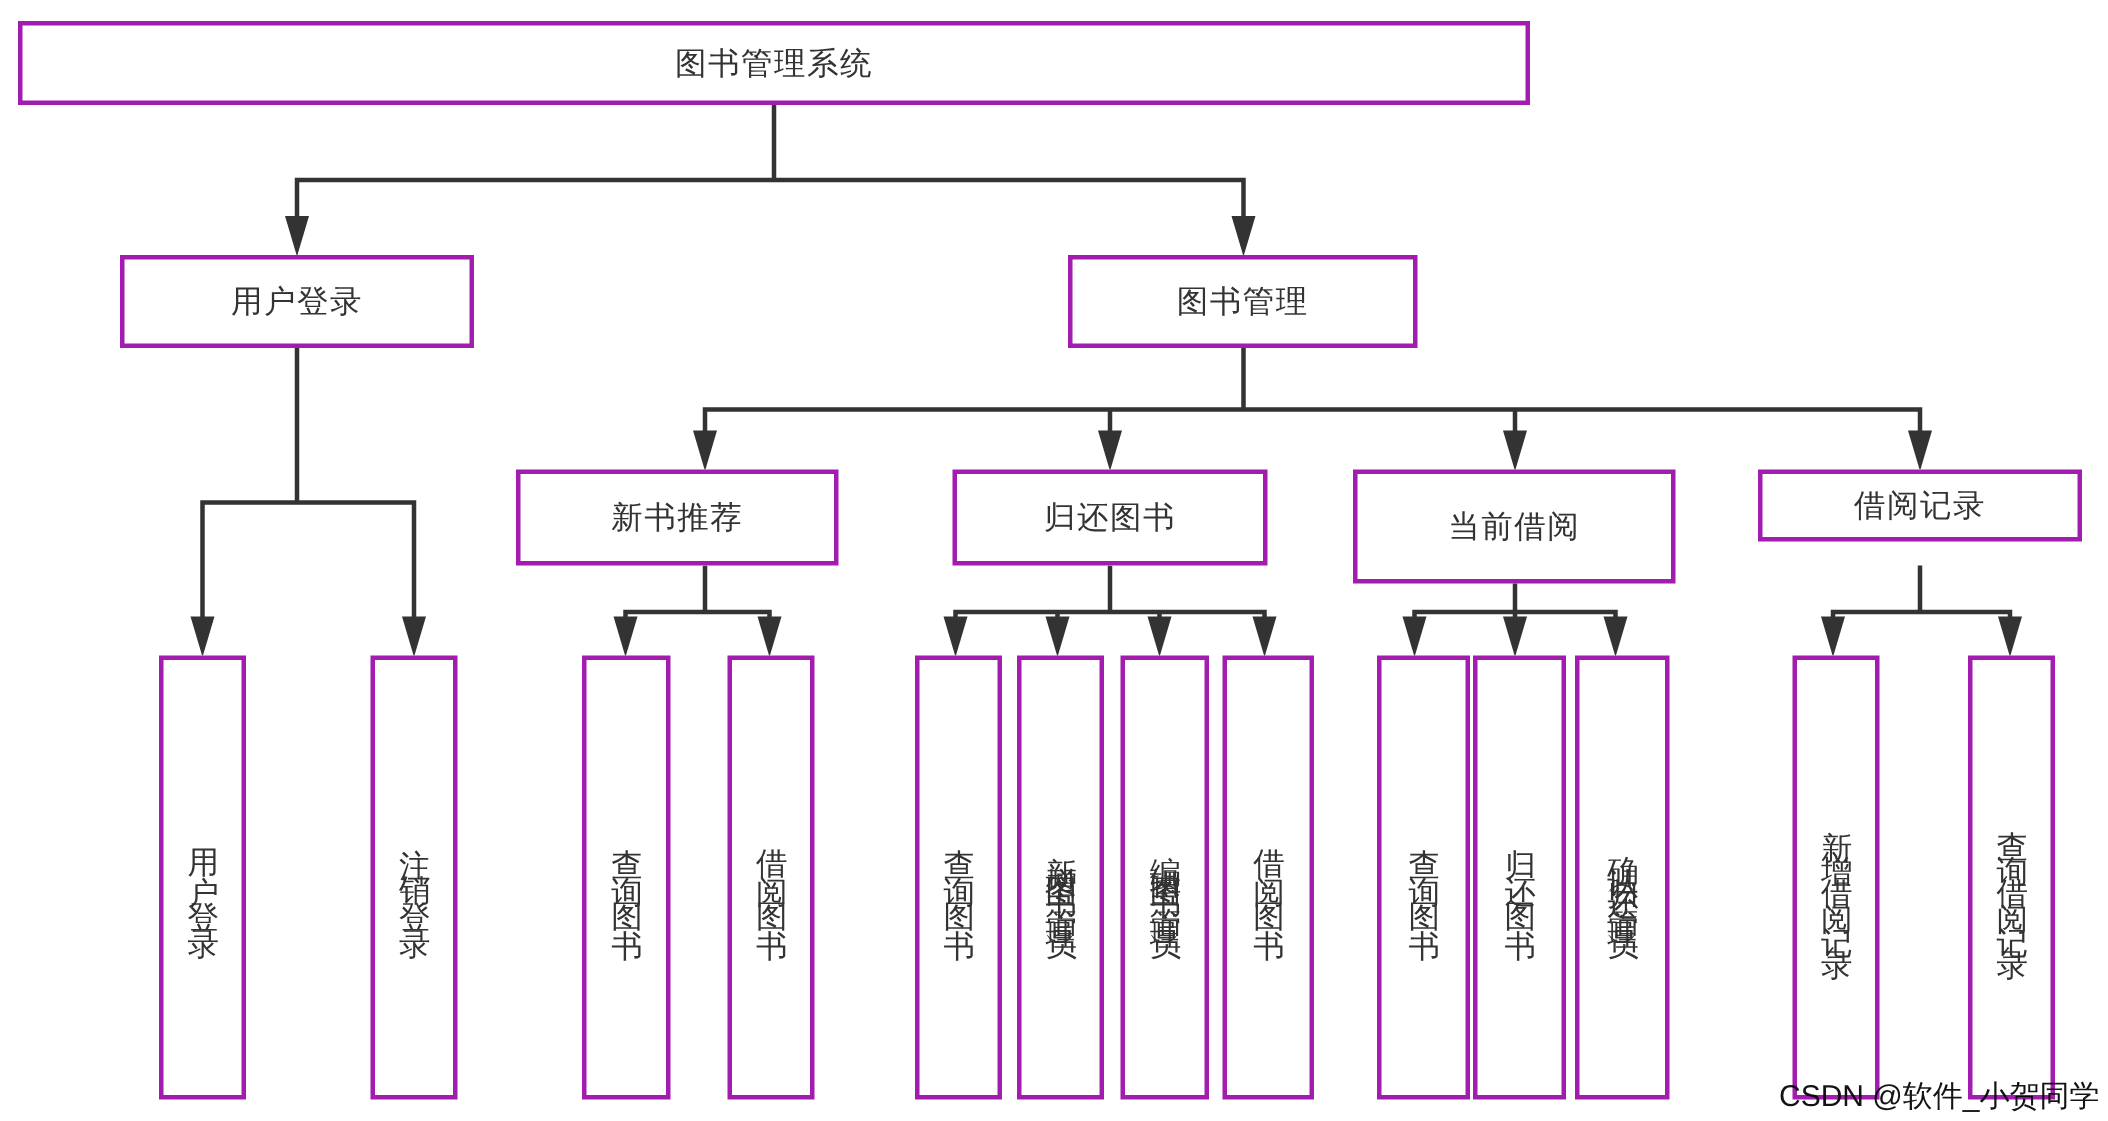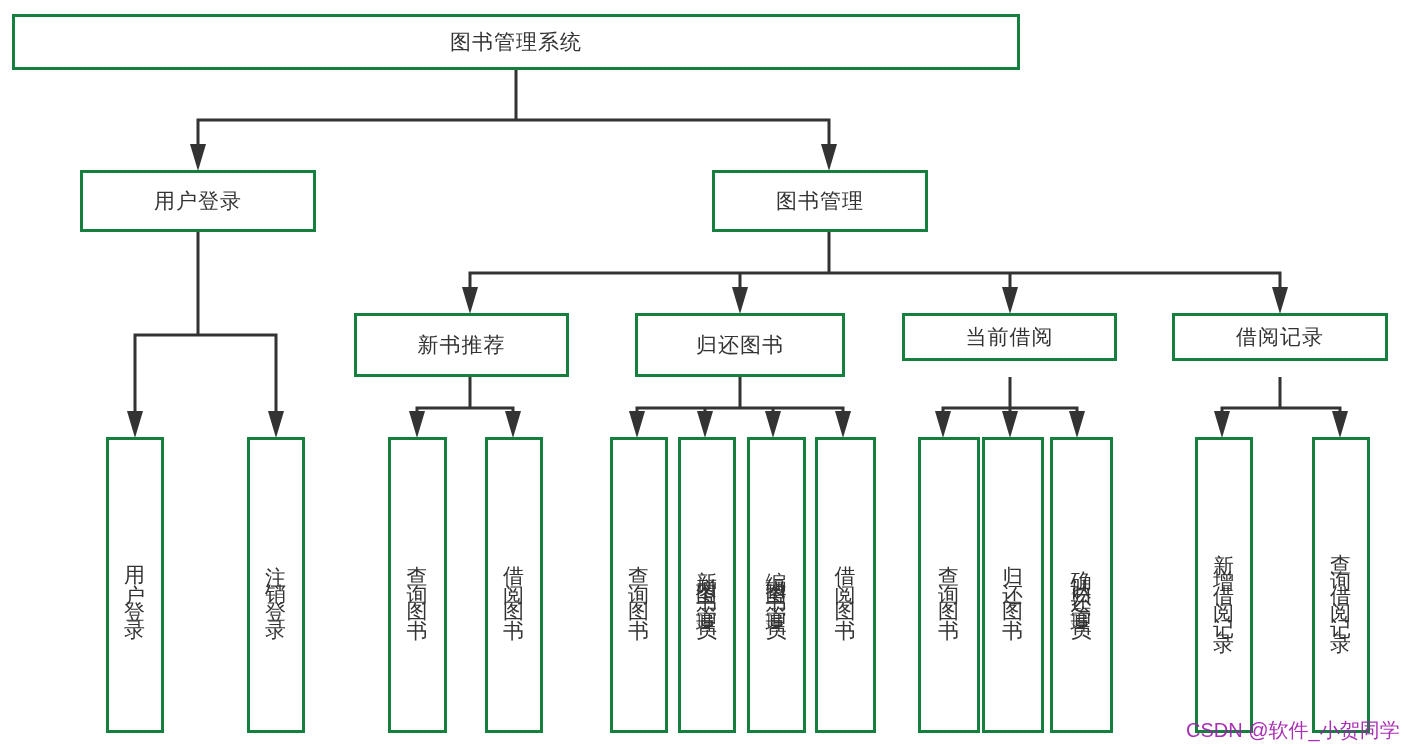--- a/index.html
+++ b/index.html
@@ -13,21 +13,21 @@
   }
   #connector-layer {
     position: absolute;
     left: 0; top: 0;
     width: 1405px; height: 747px;
     pointer-events: none;
   }
   .node {
     position: absolute;
     box-sizing: border-box;
-    border: 3px solid #15803d;
+    border: 3px solid #a21caf;
     background: #ffffff;
     display: flex;
     align-items: center;
     justify-content: center;
     color: #333333;
     font-size: 21px;
     letter-spacing: 1px;
   }
   .node.h span { white-space: nowrap; }
   .node.v span {
@@ -36,21 +36,21 @@
     letter-spacing: 18px;
     line-height: 1;
   }
   .node.v-long span { letter-spacing: 7px; }
   .node.v-mid span { letter-spacing: 16px; }
   #watermark {
     position: absolute;
     left: 1186px;
     top: 717px;
     font-size: 20px;
-    color: #a21caf;
+    color: #000000;
     white-space: nowrap;
     opacity: 0.92;
   }
 </style>
 </head>
 <body>
 
 <div id="stage">
 
   <svg id="connector-layer" viewBox="0 0 1405 747" xmlns="http://www.w3.org/2000/svg">
@@ -93,31 +93,31 @@
     </g>
   </svg>
 
   <div class="node h" style="left:12px; top:14px; width:1008px; height:56px">
     <span>图书管理系统</span>
   </div>
 
   <div class="node h" style="left:80px; top:170px; width:236px; height:62px">
     <span>用户登录</span>
   </div>
-  <div class="node h" style="left:712px; top:170px; width:216px; height:62px">
+  <div class="node h" style="left:712px; top:170px; width:233px; height:62px">
     <span>图书管理</span>
   </div>
 
-  <div class="node h" style="left:354px; top:313px; width:215px; height:64px">
+  <div class="node h" style="left:344px; top:313px; width:215px; height:64px">
     <span>新书推荐</span>
   </div>
   <div class="node h" style="left:635px; top:313px; width:210px; height:64px">
     <span>归还图书</span>
   </div>
-  <div class="node h" style="left:902px; top:313px; width:215px; height:48px">
+  <div class="node h" style="left:902px; top:313px; width:215px; height:76px">
     <span>当前借阅</span>
   </div>
   <div class="node h" style="left:1172px; top:313px; width:216px; height:48px">
     <span>借阅记录</span>
   </div>
 
   <div class="node v" style="left:106px; top:437px; width:58px; height:296px">
     <span>用户登录</span>
   </div>
   <div class="node v" style="left:247px; top:437px; width:58px; height:296px">

